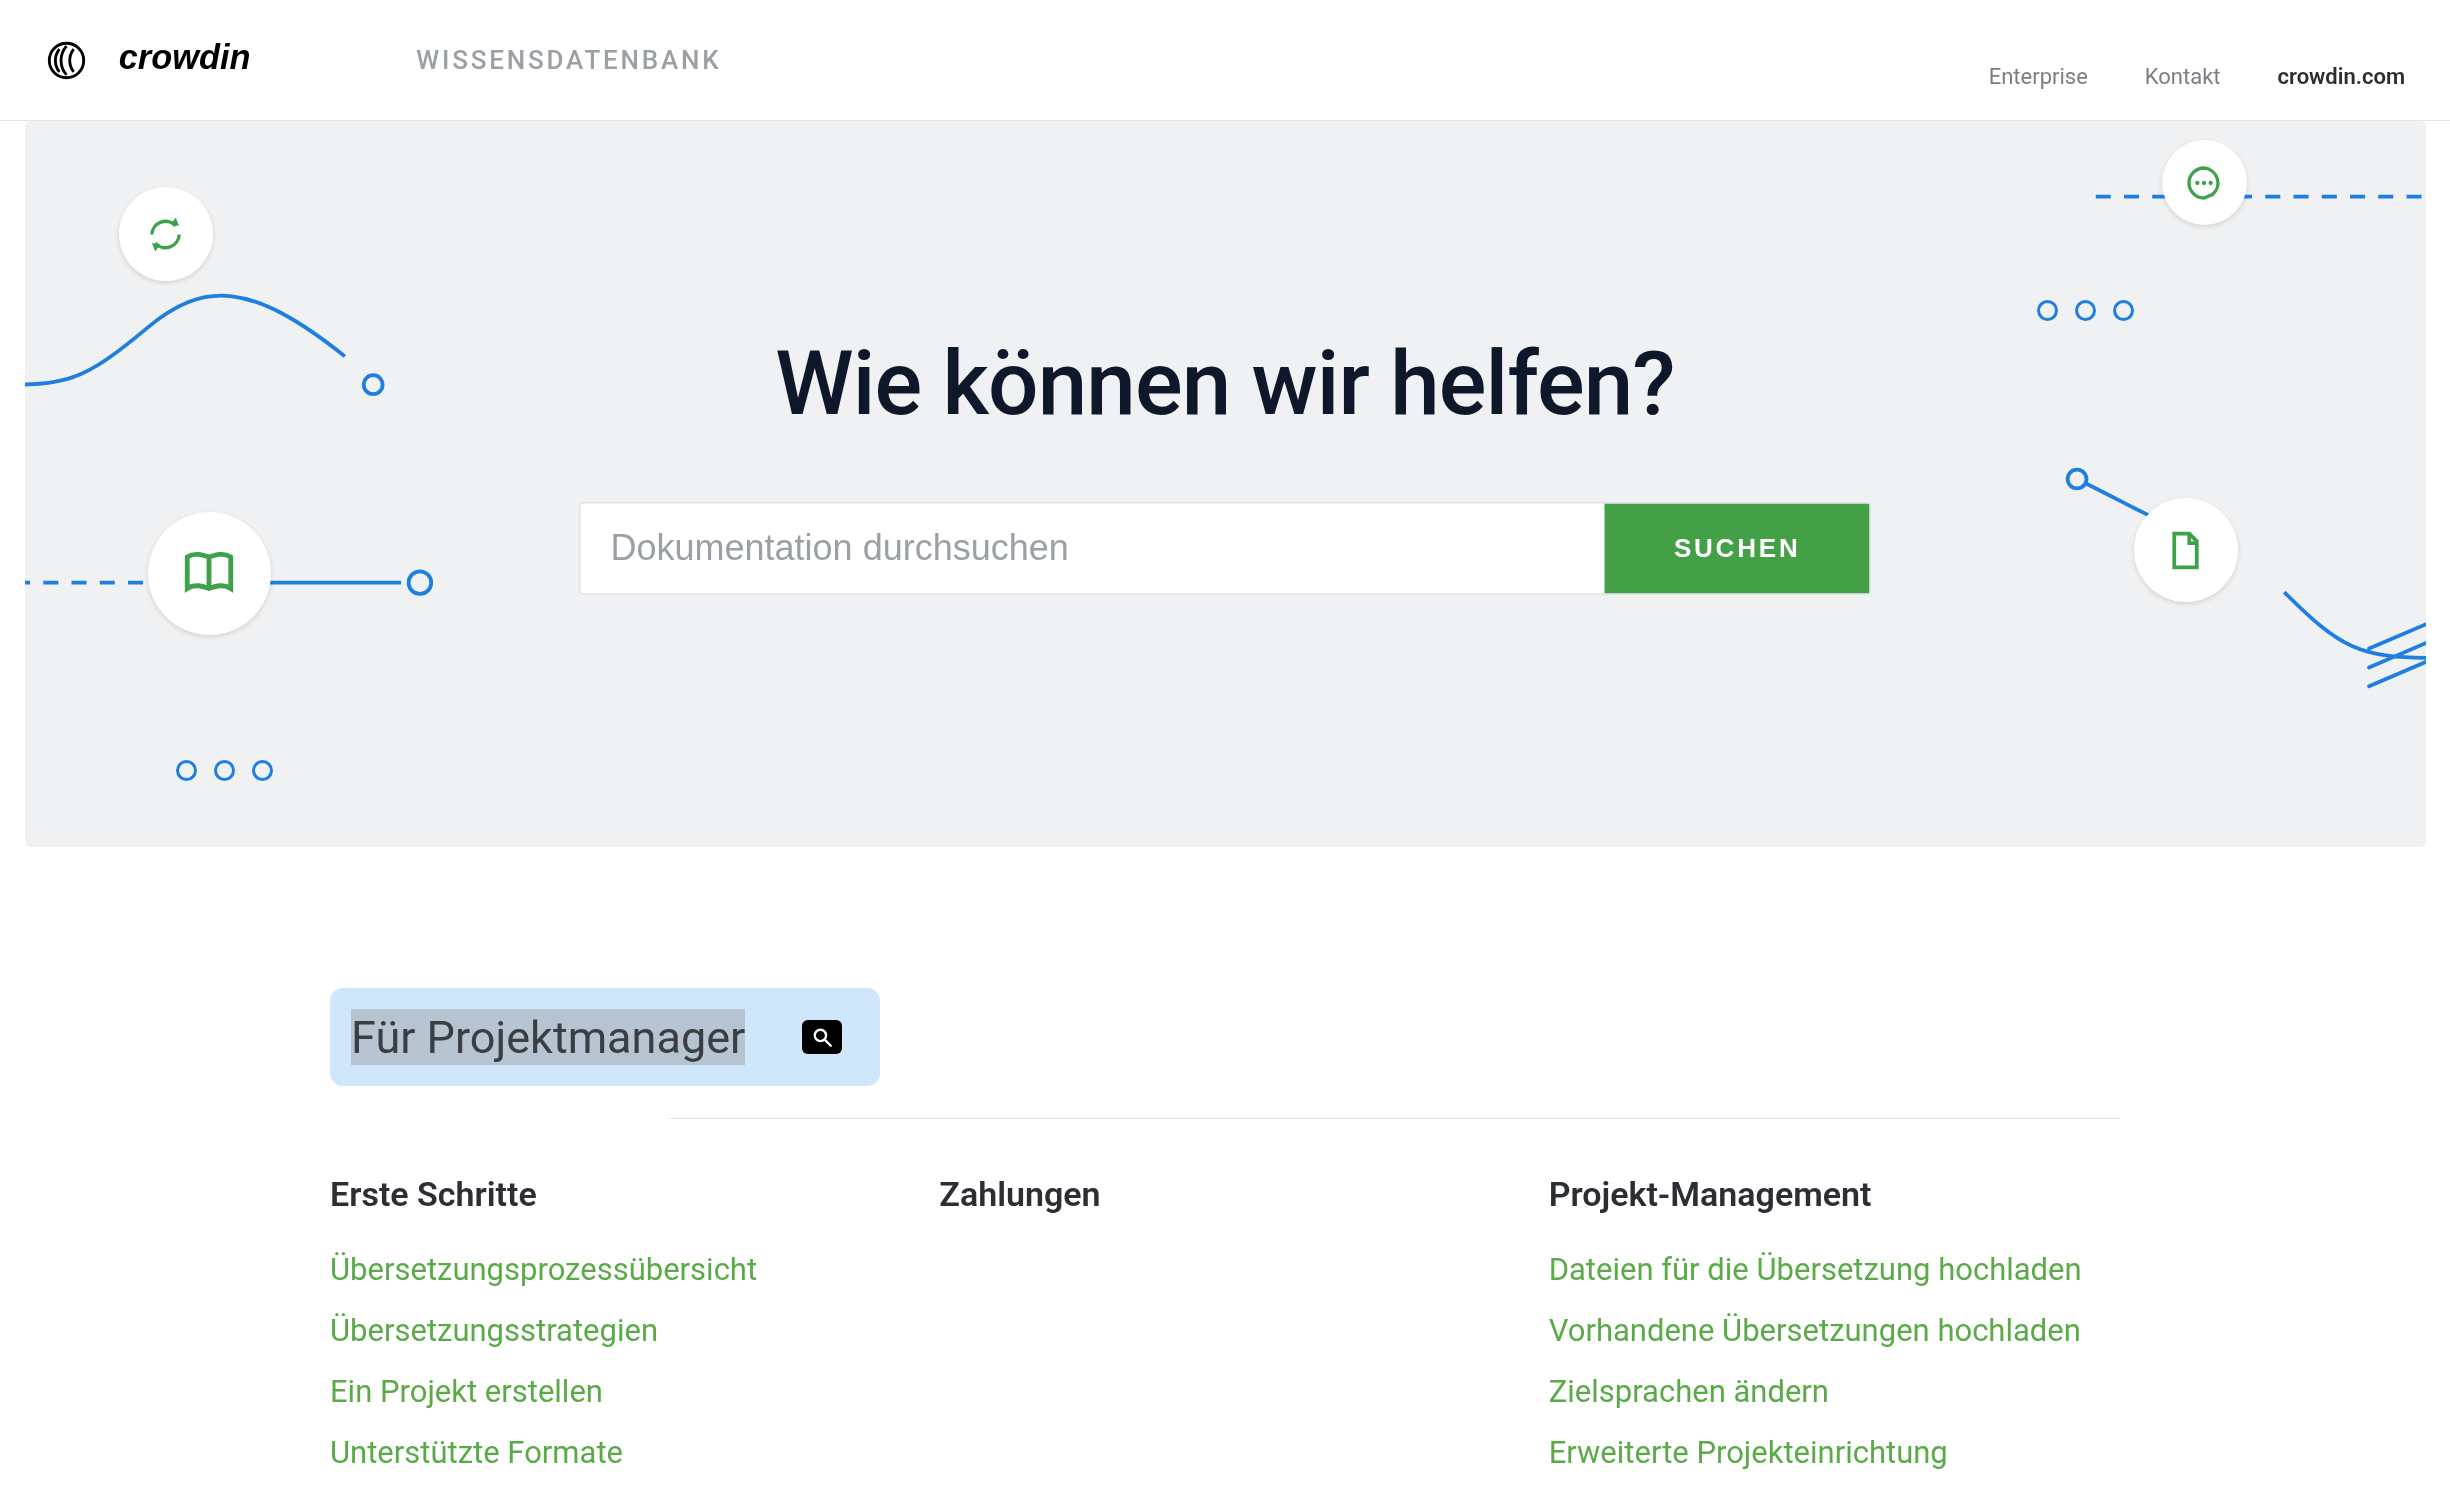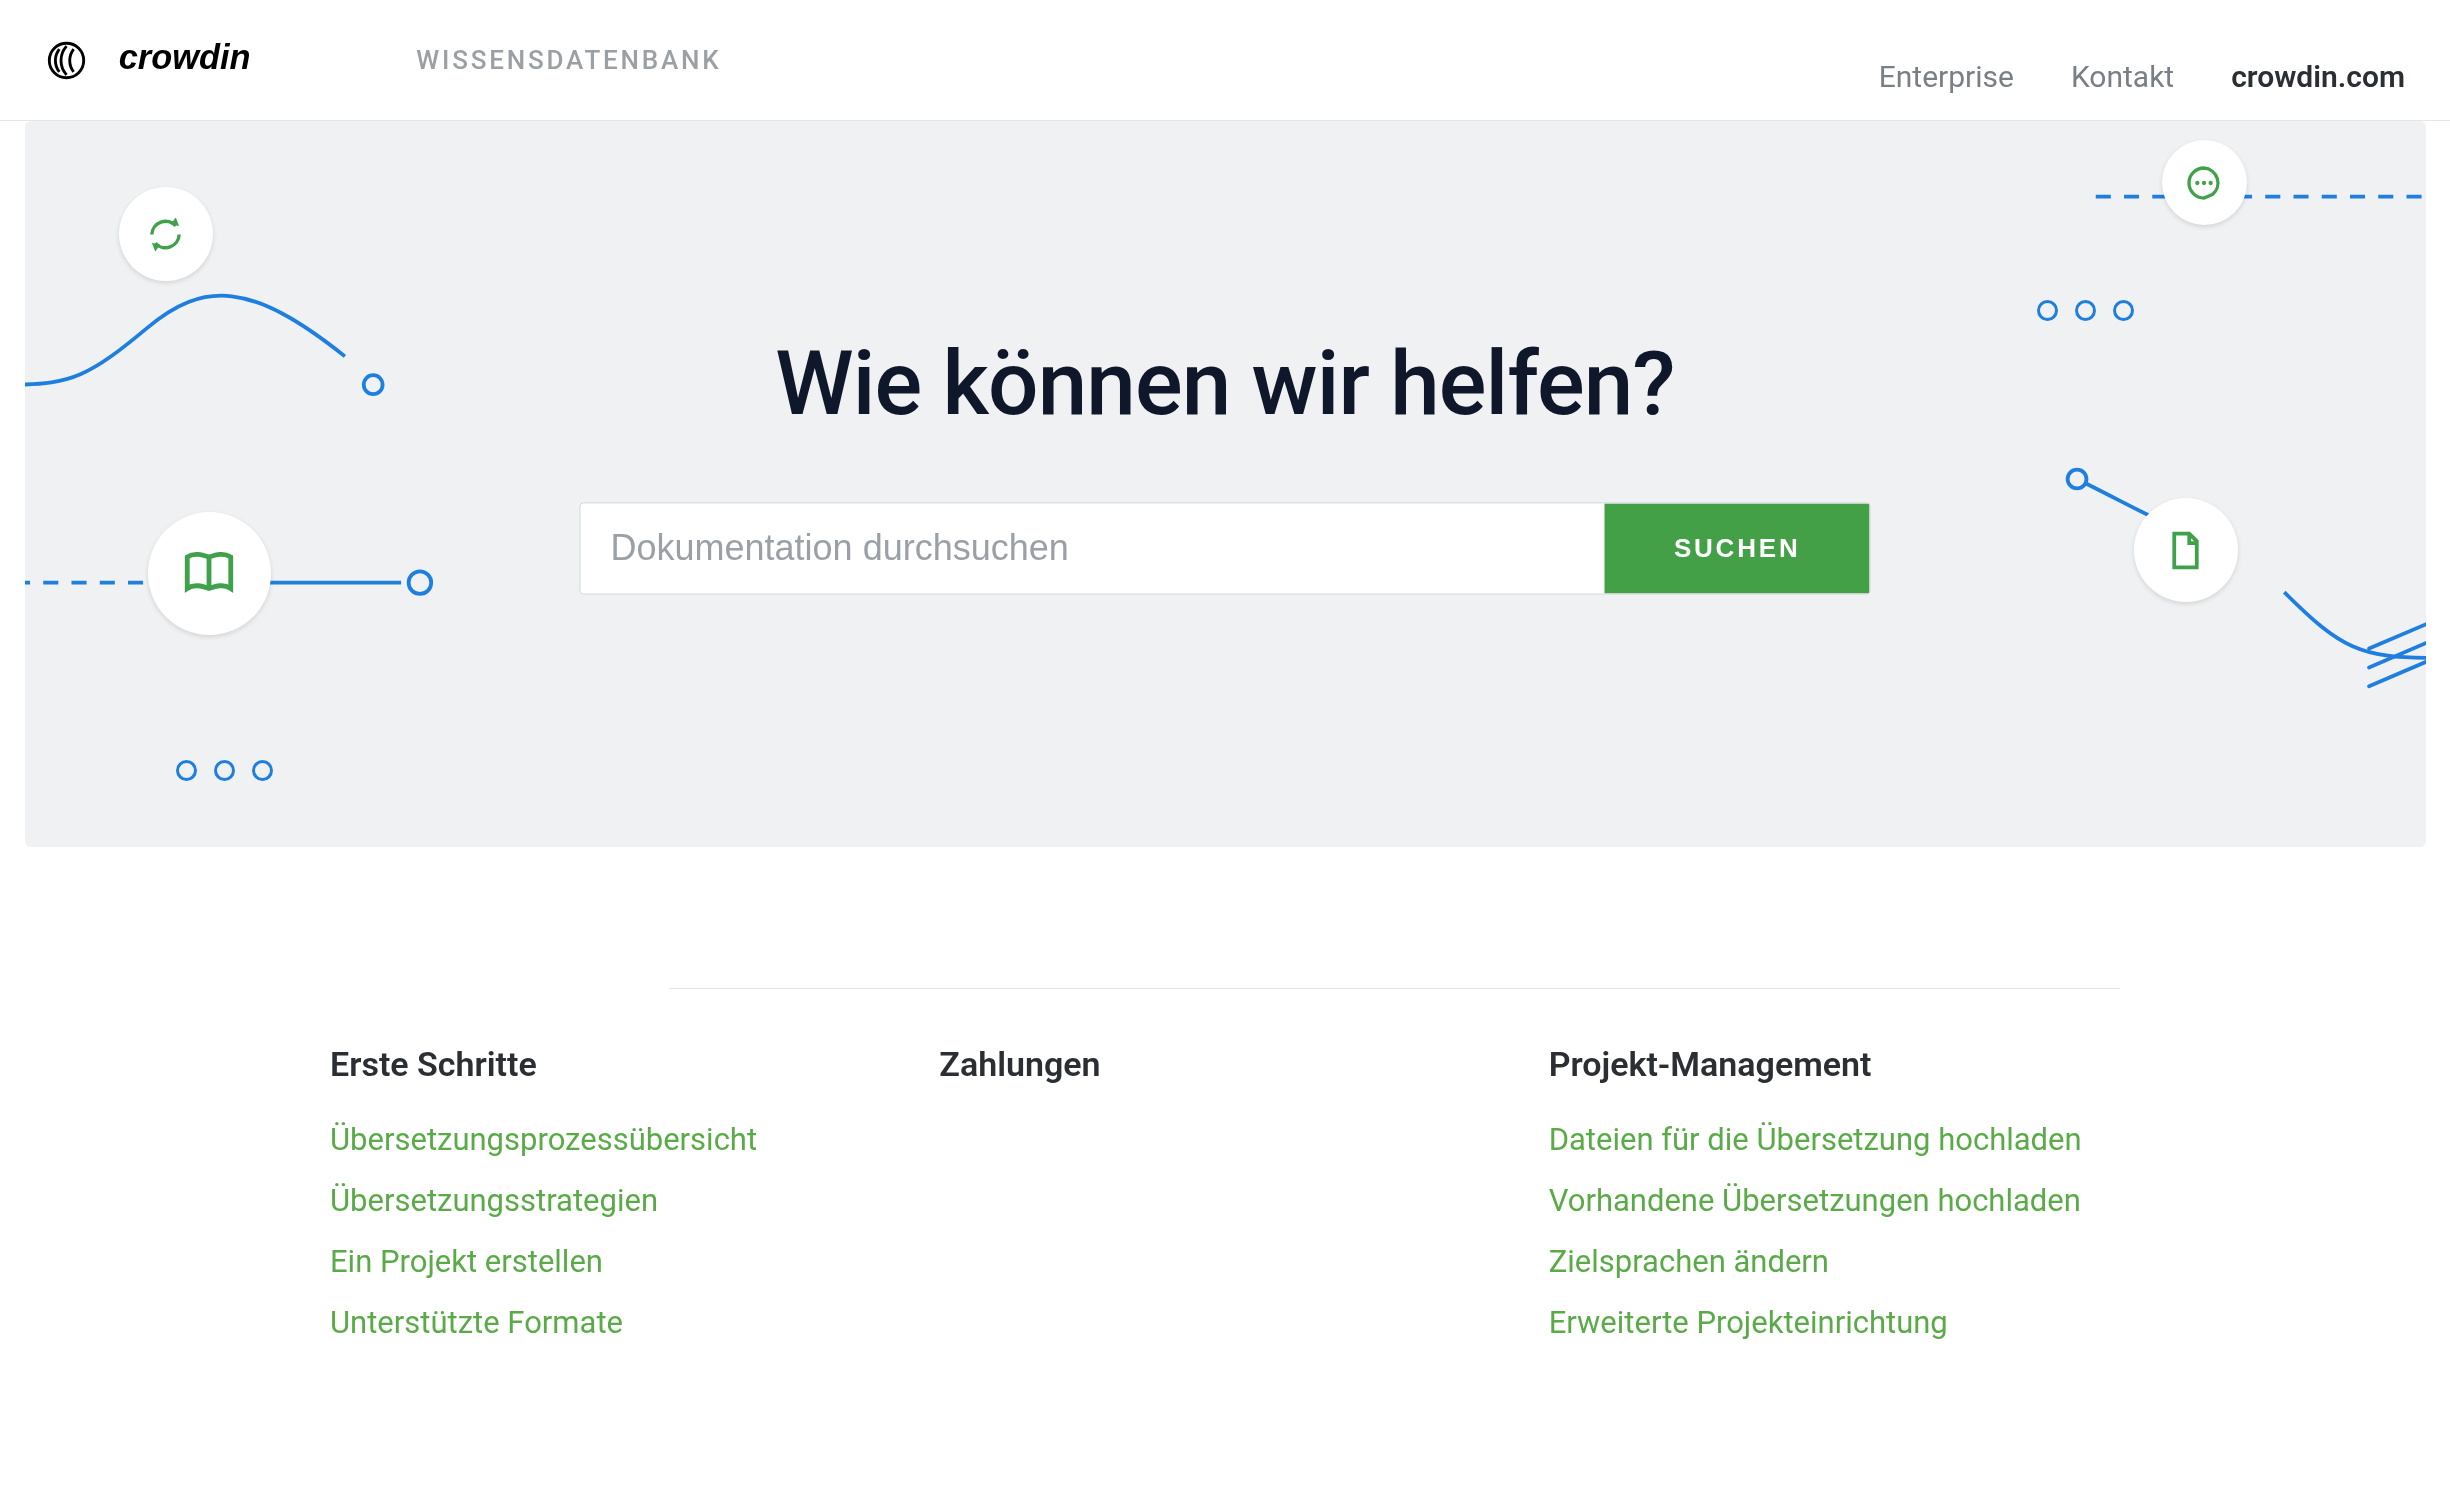--- a/index.html
+++ b/index.html
@@ -17,21 +17,21 @@
   *{box-sizing:border-box;}
   html,body{margin:0;padding:0;font-family:-apple-system,BlinkMacSystemFont,"Segoe UI",Roboto,Helvetica,Arial,sans-serif;color:var(--text-dark);background:#fff;}
   body{width:2450px;height:1508px;overflow:hidden;}
 
   
   .hdr{display:flex;align-items:center;justify-content:space-between;height:121px;padding:0 45px;border-bottom:0.9px solid var(--border);}
   .hdr-left{display:flex;align-items:center;gap:34px;}
   .logo{display:flex;gap:11.3px;color:#000;}
   .logo svg{height:43px;}
   .subtitle{font-size:26px;letter-spacing:2.8px;color:var(--text-muted);font-weight:500;}
-  .hdr-nav{display:flex;align-items:center;gap:57px;font-size:30px;margin-top:32px;}
+  .hdr-nav{display:flex;align-items:center;gap:57px;font-size:22px;margin-top:32px;}
   .hdr-nav a{color:var(--text-grey);text-decoration:none;}
   .hdr-nav a.strong{color:var(--text-dark);font-weight:600;}
 
   
   .hero{position:relative;margin:0 24.5px;background:var(--hero-bg);border-radius:5.7px;height:726px;overflow:hidden;}
   .hero-inner{position:absolute;left:50%;top:50%;transform:translate(-50%,-58%);text-align:center;width:100%;}
   .hero h1{font-size:89px;font-weight:500;margin:0 0 66px;color:#0f172a;letter-spacing:-0.9px;}
   .search-row{display:flex;justify-content:center;}
   .search-box{display:flex;width:1291px;border:0.9px solid #d0d3d7;border-radius:3.8px;background:#fff;overflow:hidden;}
   .search-box input{flex:1;border:none;outline:none;font-size:36px;padding:24px 30px;color:var(--text-dark);}
@@ -167,20 +167,29 @@
     <div class="search-row">
       <div class="search-box">
         <input type="text" placeholder="Dokumentation durchsuchen" style="">
         <button>SUCHEN</button>
       </div>
     </div>
   </div>
 </section>
 
 <main class="content">
+  <div class="section-head">
+    <h2><span>Für Projektmanager</span></h2>
+    <div class="mag">
+      <svg width="22.6" height="22.6" viewBox="0 0 24 24">
+          <circle cx="10" cy="10" r="6" fill="none" stroke="#fff" stroke-width="2.5"></circle>
+          <line x1="15" y1="15" x2="21" y2="21" stroke="#fff" stroke-width="2.5" stroke-linecap="round"></line>
+        </svg>
+    </div>
+  </div>
   <div class="divider"></div>
 
   <div class="cols">
     <div class="col">
       <h3>Erste Schritte</h3>
       <ul>
         <li><a href="#">Übersetzungsprozessübersicht</a></li>
         <li><a href="#">Übersetzungsstrategien</a></li>
         <li><a href="#">Ein Projekt erstellen</a></li>
         <li><a href="#">Unterstützte Formate</a></li>

